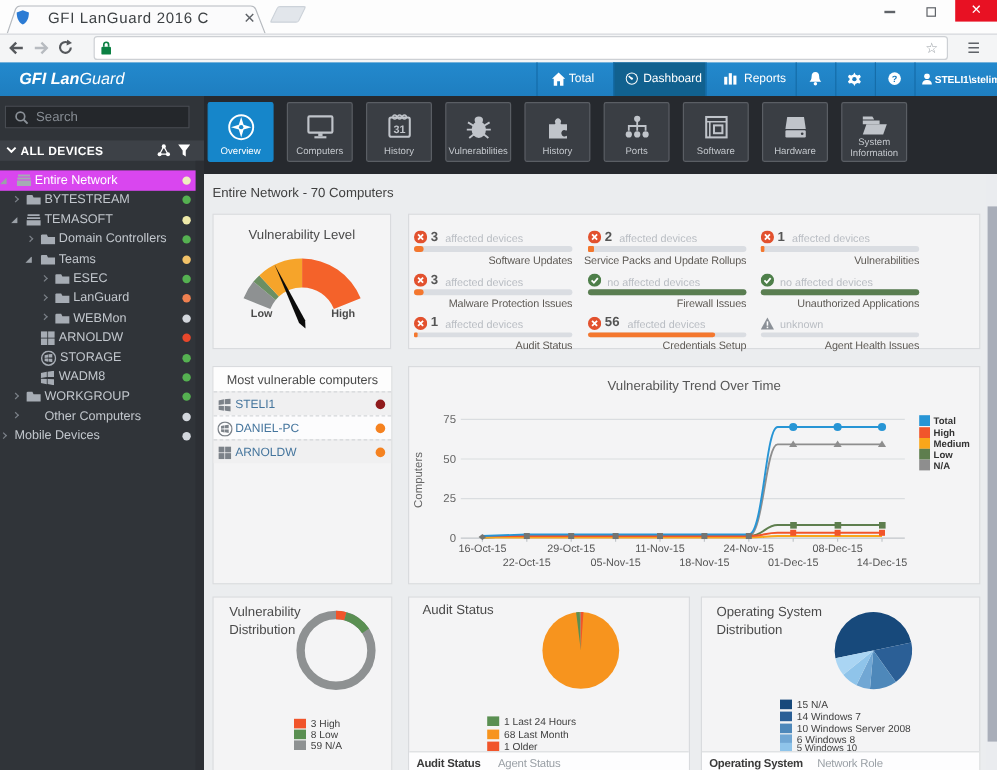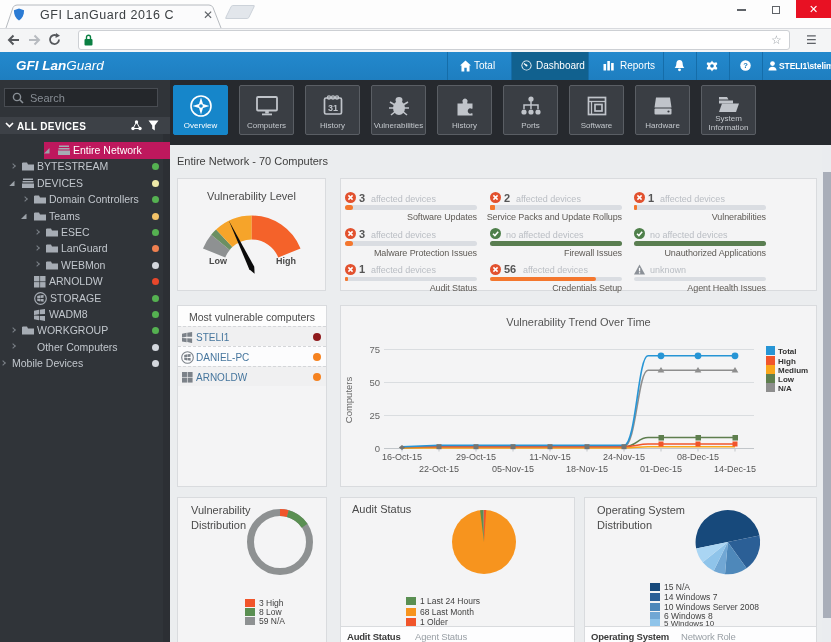--- a/index.html
+++ b/index.html
@@ -26,21 +26,21 @@
 #logo { left:16px; top:58px; color:#fff; font-size:13.5px; font-style:italic; }
 .nsep { top:52px; width:1px; height:28px; background:#156da9; }
 .nitem { top:52px; height:28px; color:#fff; font-size:10px; line-height:28px; }
 #dashsel { left:511px; top:52px; width:77px; height:28px; background:#11618f; }
 
 #sidebar { left:0; top:80px; width:170px; height:562px; background:#303439; }
 #searchbox { left:4px; top:88px; width:154px; height:19px; background:#24272b; border:1px solid #484c52; }
 #alldev { left:0; top:117px; width:170px; height:17px; background:#3d4147; }
 .trow { left:0; width:163px; height:17px; font-size:10.5px; color:#c2c7cd; line-height:17px; white-space:nowrap; }
 .dot { width:7px; height:7px; border-radius:50%; position:absolute; left:152px; top:5px; }
-.sel { background:#be185d; color:#fff;margin-left:44px; }
+.sel { background:#d946ef; color:#fff; }
 
 #toolstrip { left:170px; top:80px; width:661px; height:65px; background:#26292e; }
 .tbtn { top:85px; width:55px; height:50px; background:#3a3e44; border:1px solid #5a5e64; border-radius:2px; text-align:center; }
 .tbtn .lbl { position:absolute; width:100%; left:0; bottom:4px; font-size:8px; color:#c3c7cc; }
 .tbtn svg { margin-top:8px; }
 #tbactive { background:#1686ca; border-color:#1686ca; }
 #hdrbar { left:170px; top:145px; width:661px; height:497px; background:#ebedef; }
 #hdrtext { left:177px; top:155px; font-size:11px; color:#404040; }
 
 .panel { background:#f4f4f5; border:1px solid #d9dbde; position:absolute; }
@@ -205,21 +205,21 @@
           <use href="#folder"></use>
         </svg>
         <span style="position:absolute;left:37px">BYTESTREAM</span>
         <span class="dot" style="background:#55b151"></span>
       </div>
     <div class="abs trow" style="top:174.8px;">
         <span class="tri e" style="left:9px"></span>
         <svg class="abs" style="left:22px;top:3px" width="12" height="11">
           <use href="#netfolder"></use>
         </svg>
-        <span style="position:absolute;left:37px">DEVICES</span>
+        <span style="position:absolute;left:37px">TEMASOFT</span>
         <span class="dot" style="background:#eee9a8"></span>
       </div>
     <div class="abs trow" style="top:191.2px;">
         <span class="tri c" style="left:23px"></span>
         <svg class="abs" style="left:34px;top:3px" width="12" height="10">
           <use href="#folder"></use>
         </svg>
         <span style="position:absolute;left:49px">Domain Controllers</span>
         <span class="dot" style="background:#55b151"></span>
       </div>

